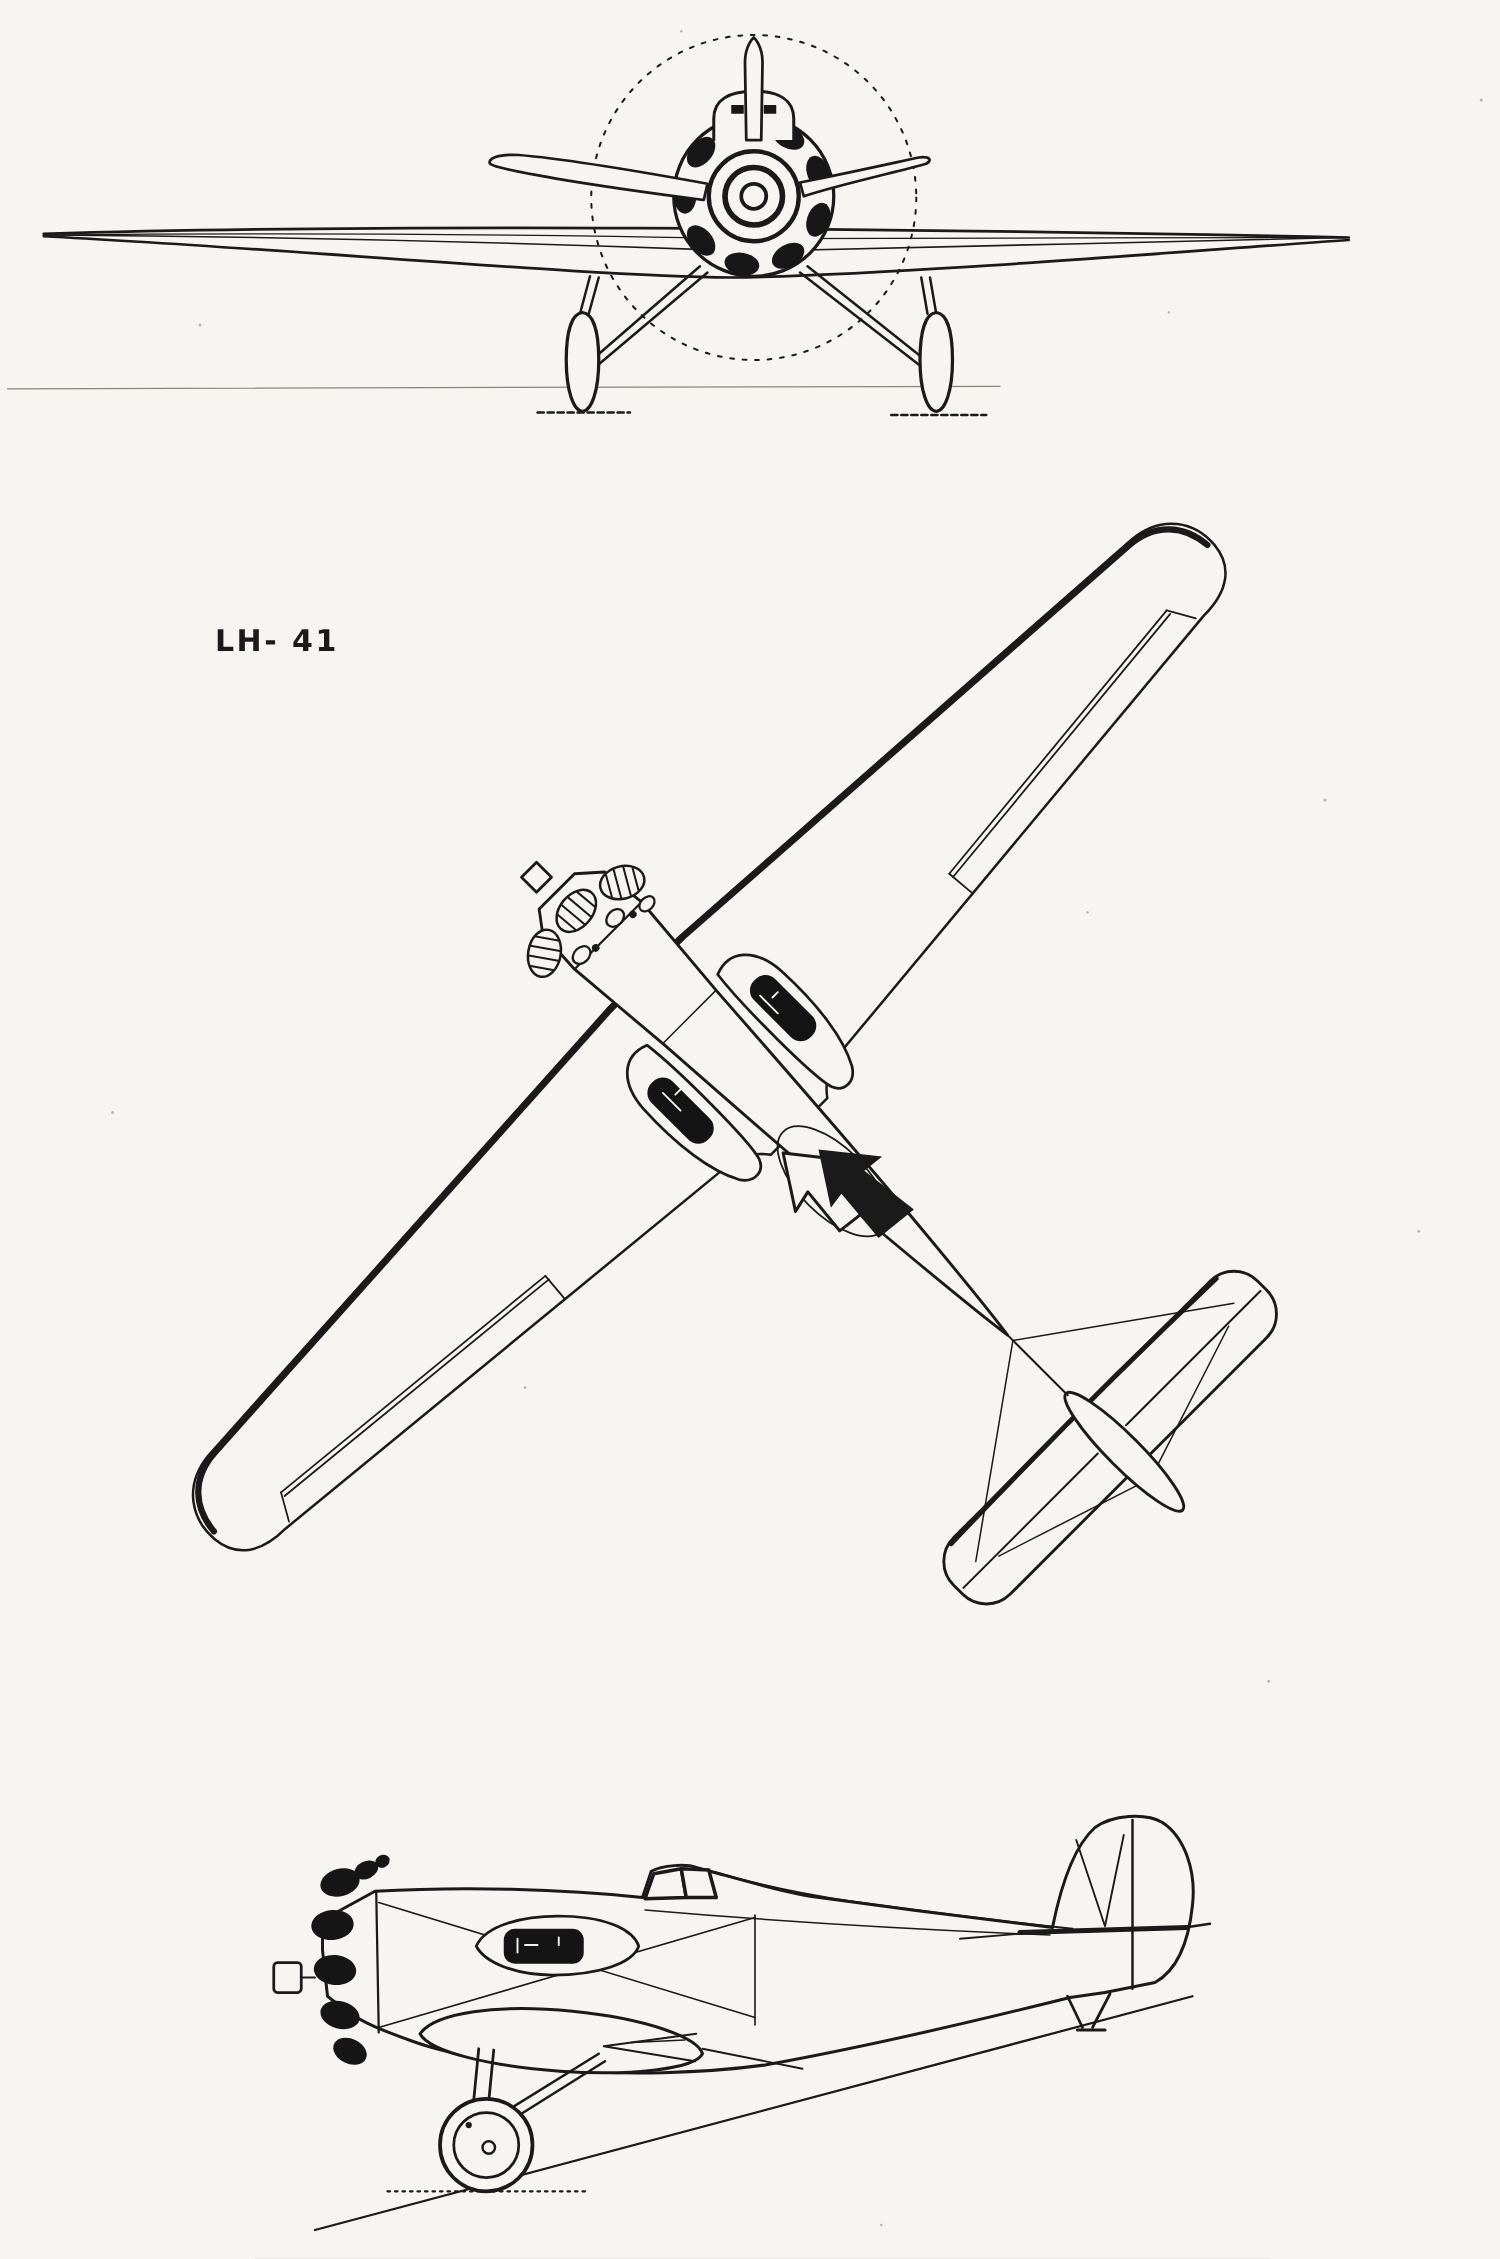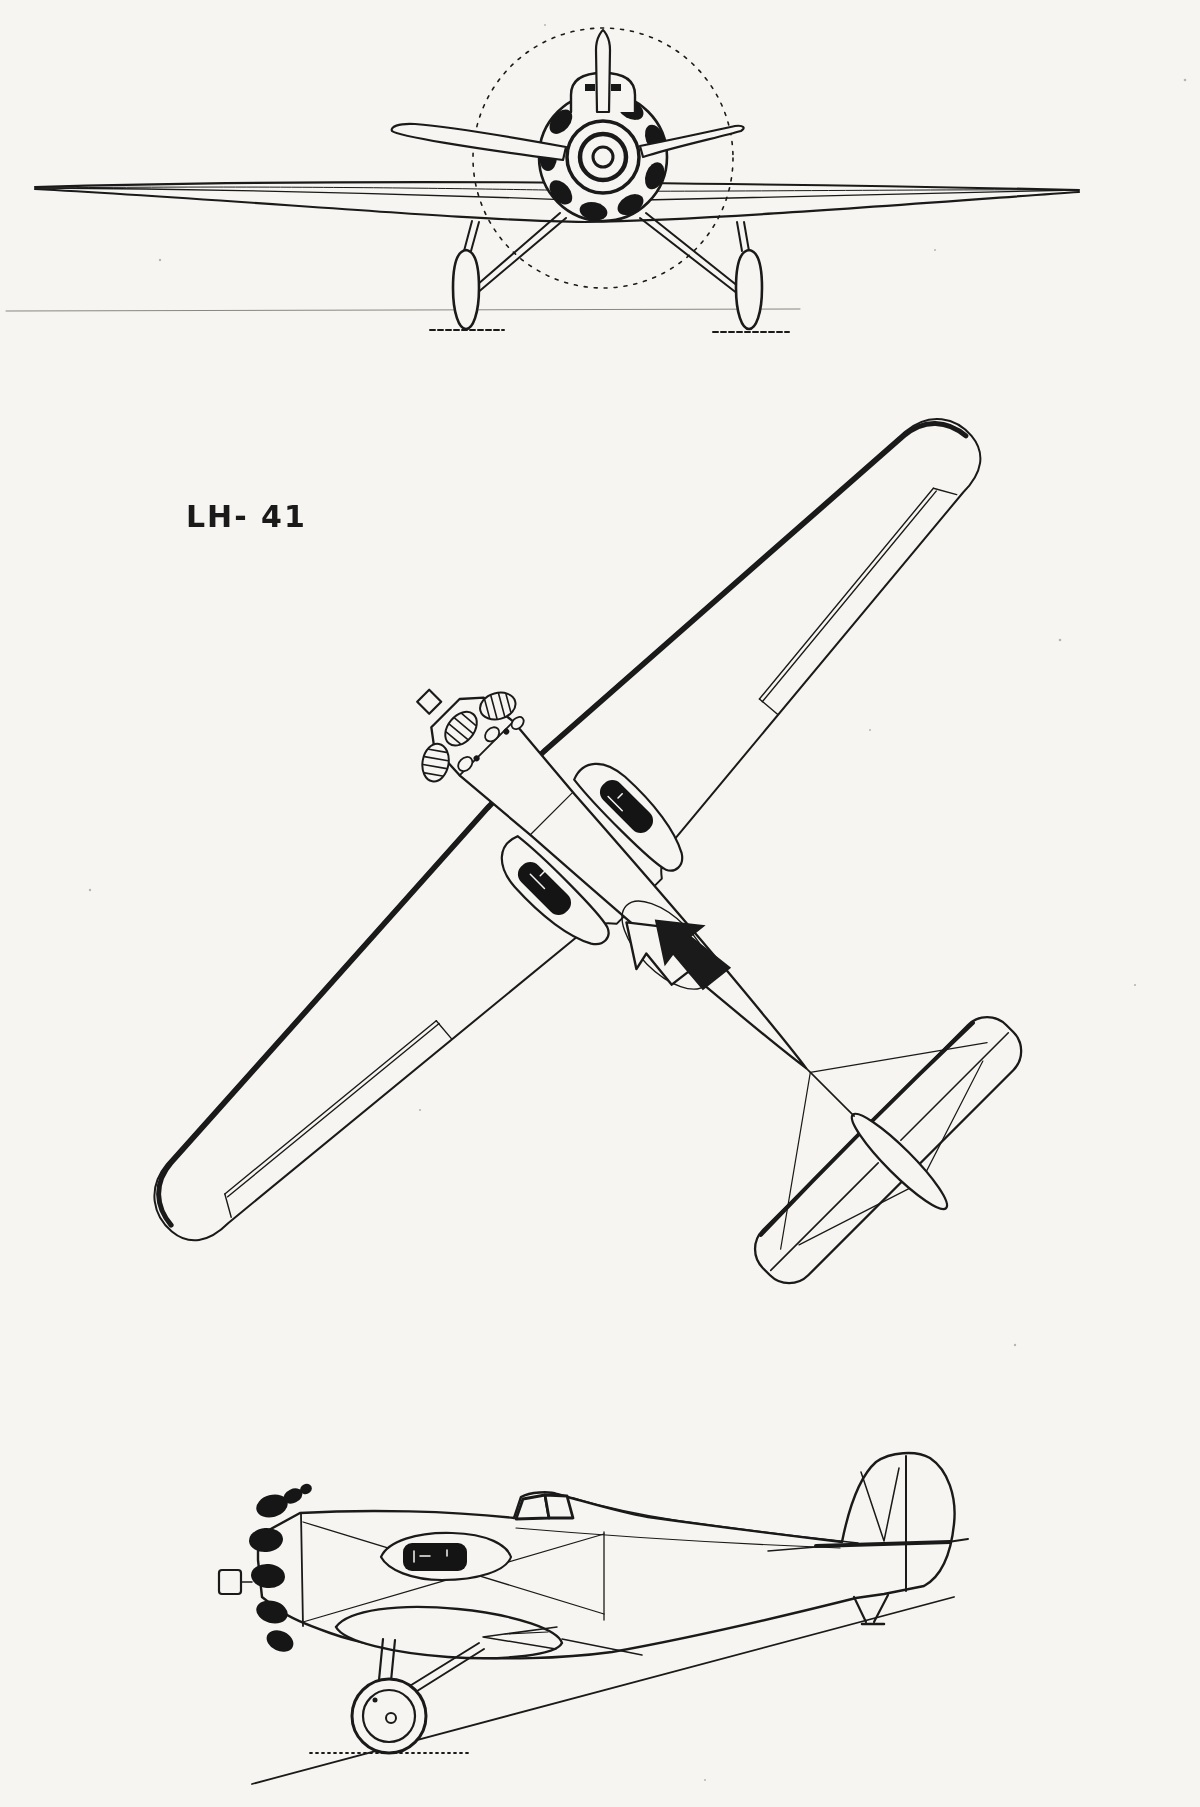--- a/index.html
+++ b/index.html
@@ -11,22 +11,22 @@
     position:relative;
     width:1200px;height:1807px;
     margin:0 auto;
     background:var(--paper);
     overflow:hidden;
     font-family:"DejaVu Sans","Liberation Sans",sans-serif;
   }
   #drawing{position:absolute;left:0;top:0;}
   .type-label{
     position:absolute;
-    left:186px;top:499px;
-    font-size:30px;
+    left:172px;top:499px;
+    font-size:24px;
     font-weight:700;
     letter-spacing:2px;
     color:var(--ink);
     user-select:none;
   }
   svg path, svg line, svg circle, svg ellipse, svg rect, svg polyline{
     vector-effect:none;
   }
 </style>
 </head>

